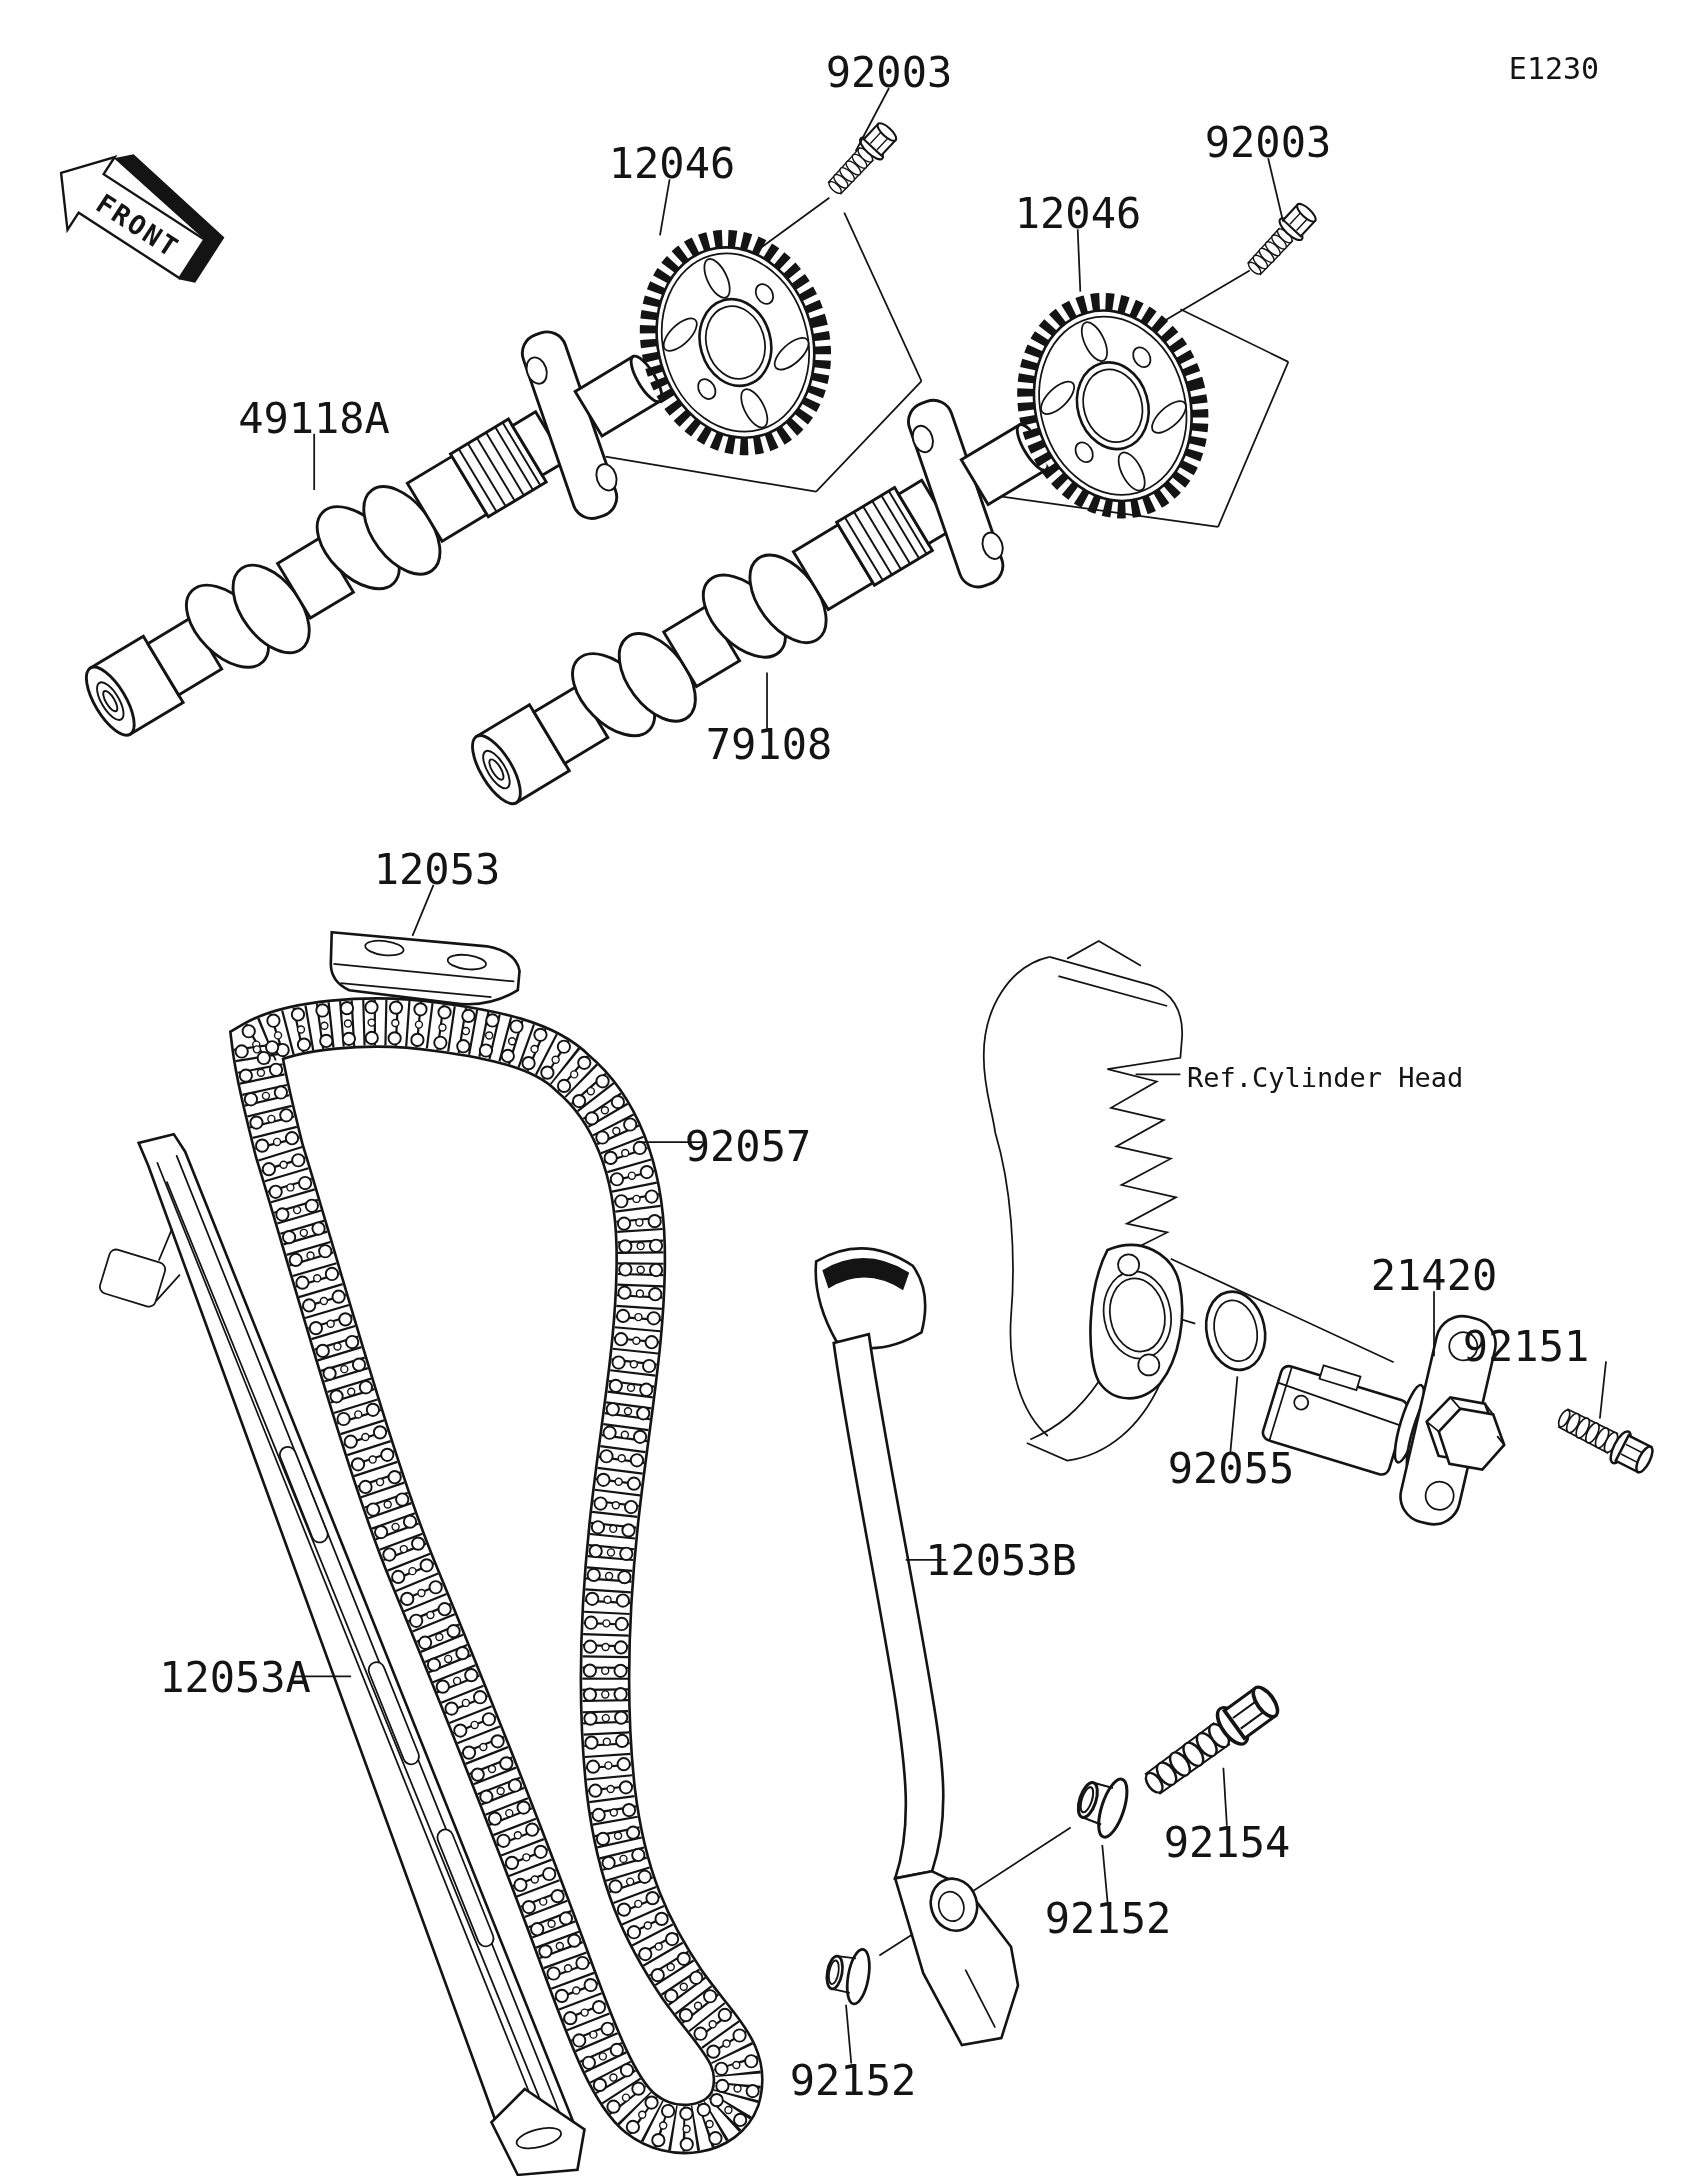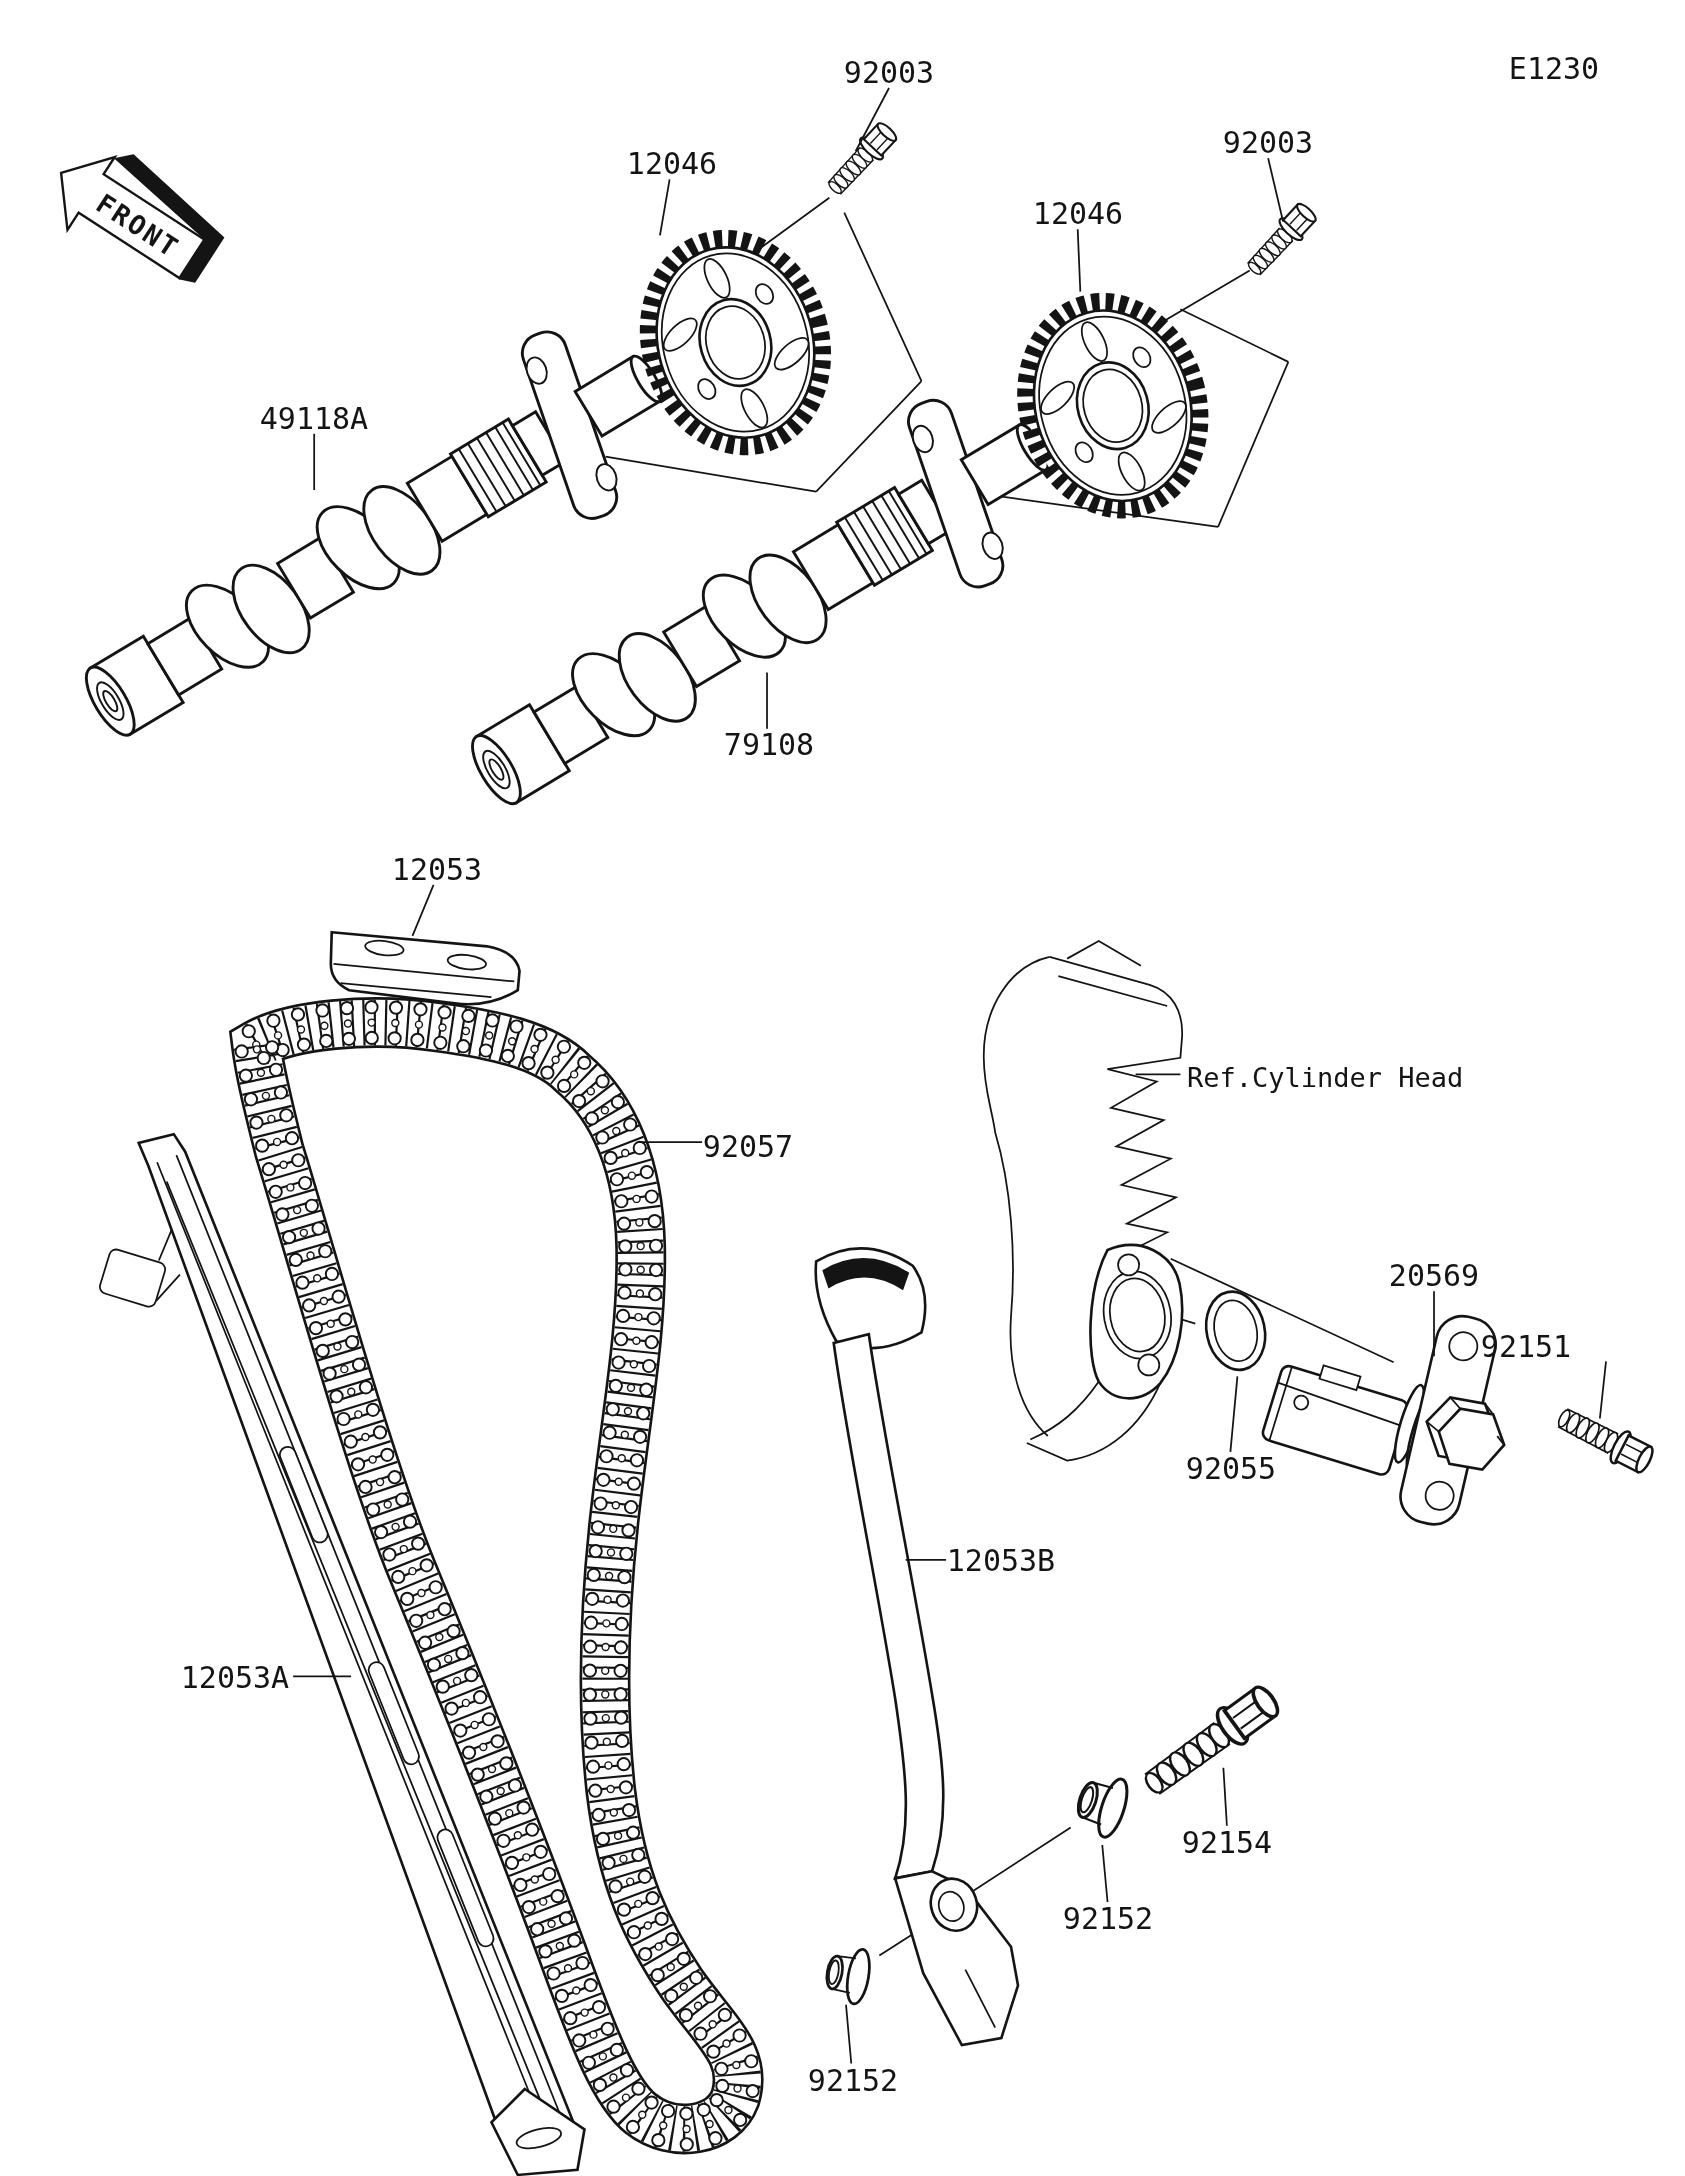--- a/index.html
+++ b/index.html
@@ -4,21 +4,21 @@
 <style>
   html,body{margin:0;padding:0;background:#e8e8e8;}
   .page{
     position:relative;width:1685px;height:2177px;background:#ffffff;
     font-family:"DejaVu Sans Mono","Liberation Mono",monospace;
     overflow:hidden;
   }
   .page svg{position:absolute;left:0;top:0;}
   .plabel{
     position:absolute;transform:translate(-50%,-50%);
-    font-size:30px;letter-spacing:0px;color:#141414;white-space:nowrap;
+    font-size:42px;letter-spacing:0px;color:#141414;white-space:nowrap;
     font-family:"DejaVu Sans Mono","Liberation Mono",monospace;
   }
   .plabel-left{transform:translate(0,-50%);text-align:center;}
   .plabel-sm{font-size:27px;}
   .pagecode{font-size:30px;text-align:center;}
   svg .ln{stroke:#141414;stroke-width:2;fill:none;}
   svg .pt{stroke:#141414;stroke-width:3;fill:#ffffff;}
   svg .pt-thin{stroke:#141414;stroke-width:2;fill:#ffffff;}
   svg .dk{fill:#141414;stroke:none;}
 </style>
@@ -625,21 +625,21 @@
   <span class="plabel pagecode" style="left:1554px;top:68px">E1230</span>
   <span class="plabel" style="left:889px;top:72px">92003</span>
   <span class="plabel" style="left:672px;top:163px">12046</span>
   <span class="plabel" style="left:1268px;top:142px">92003</span>
   <span class="plabel" style="left:1078px;top:213px">12046</span>
   <span class="plabel" style="left:314px;top:418px">49118A</span>
   <span class="plabel" style="left:769px;top:744px">79108</span>
   <span class="plabel" style="left:437px;top:869px">12053</span>
   <span class="plabel" style="left:748px;top:1146px">92057</span>
   <span class="plabel plabel-left plabel-sm" style="left:1187px;top:1077px">Ref.Cylinder Head</span>
-  <span class="plabel" style="left:1434px;top:1275px">20569</span>
+  <span class="plabel" style="left:1434px;top:1275px">21420</span>
   <span class="plabel" style="left:1526px;top:1346px">92151</span>
   <span class="plabel" style="left:1231px;top:1468px">92055</span>
   <span class="plabel" style="left:1001px;top:1560px">12053B</span>
   <span class="plabel" style="left:235px;top:1677px">12053A</span>
   <span class="plabel" style="left:1227px;top:1842px">92154</span>
   <span class="plabel" style="left:1108px;top:1918px">92152</span>
   <span class="plabel" style="left:853px;top:2080px">92152</span>
 </div>
 
 

